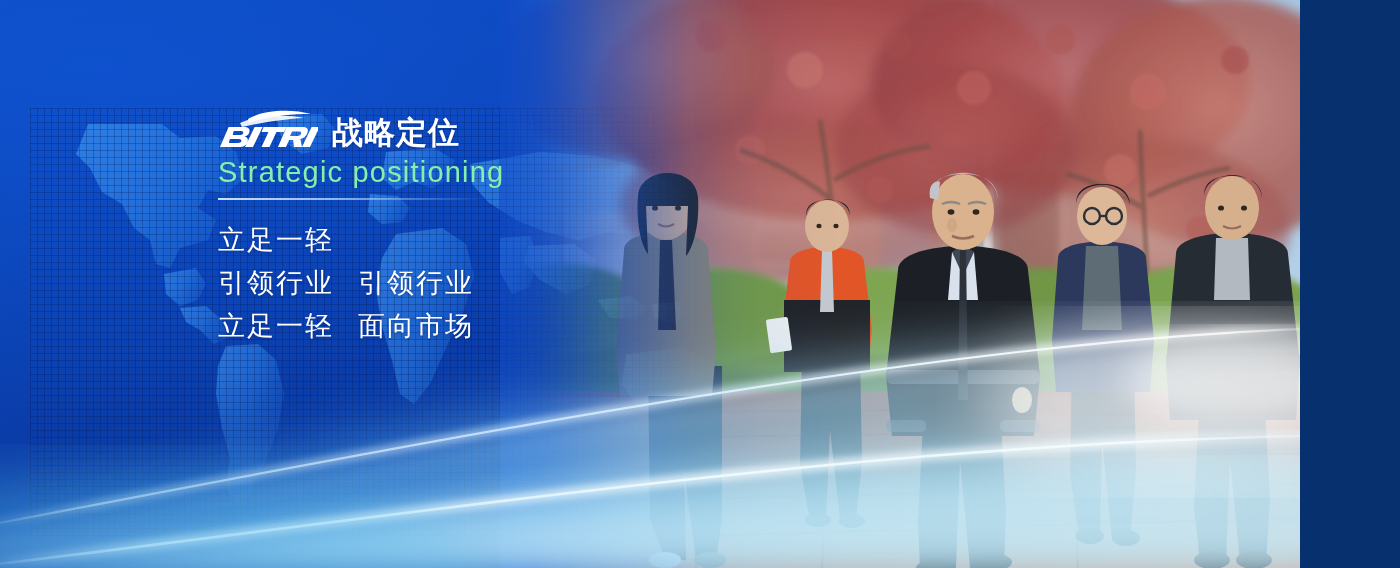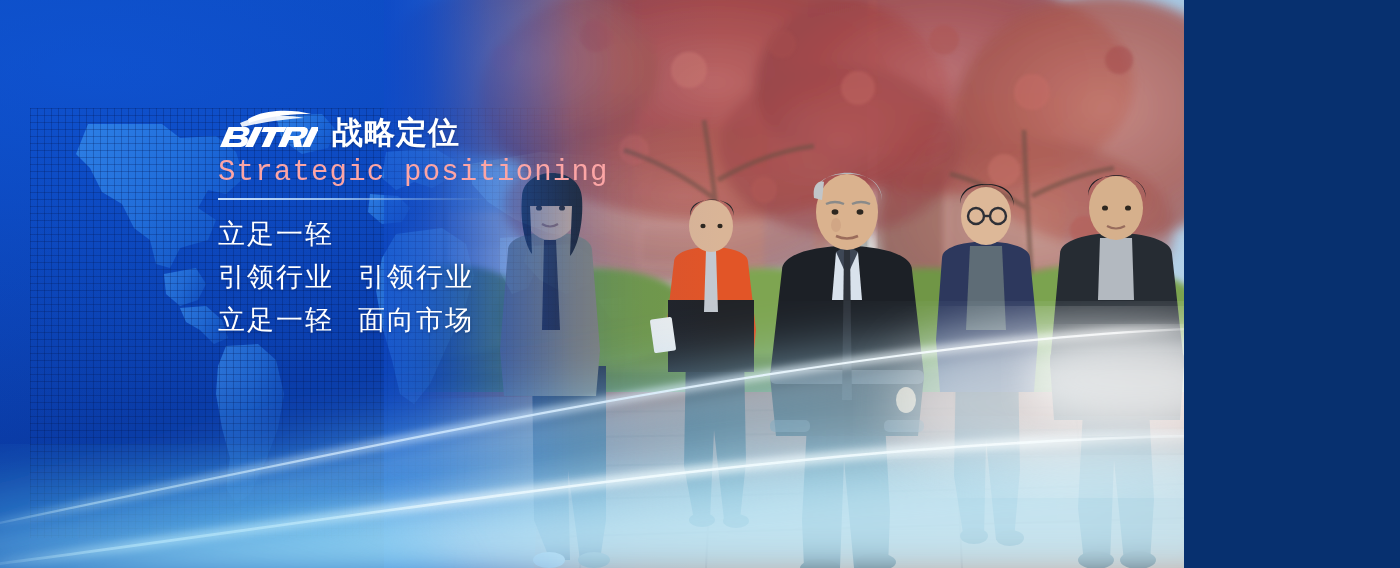--- a/index.html
+++ b/index.html
@@ -1,21 +1,21 @@
 <!DOCTYPE html>
 <html><head>
 <meta charset="utf-8">
 <title>BITRI Strategic Positioning Banner</title>
 <style>
   html,body{margin:0;padding:0;background:#07306f;}
   *{box-sizing:border-box;}
 
   .banner{
     position:relative;
-    width:1184px;height:568px;
+    width:1300px;height:568px;
     overflow:hidden;
     font-family:"Liberation Sans","DejaVu Sans",sans-serif;
     background:#0d46b8;
   }
 
   
   .bg-base{
     position:absolute;inset:0;
     background:
       radial-gradient(120% 90% at 8% 12%, #0f4ecb 0%, #0c43b6 38%, #0a3ba6 70%, #0a3699 100%);
@@ -92,35 +92,35 @@
     font-weight:bold;
     letter-spacing:1px;
     line-height:1;
     padding-bottom:2px;
     text-shadow:0 1px 3px rgba(3,30,90,.45);
     font-family:"DejaVu Sans","Liberation Sans",sans-serif;
   }
 
   .subtitle{
     margin-top:7px;
-    color:#fca5a5;
+    color:#86efac;
     font-size:29px;
     font-weight:400;
     letter-spacing:1.2px;
     line-height:1.1;
-    font-family:Liberation Mono, monospace;
+    font-family:Liberation Sans, sans-serif;
   }
 
   .rule{
     margin-top:9px;
     width:270px;height:2px;
     background:linear-gradient(to right, rgba(215,235,255,.95) 0%, rgba(190,225,255,.75) 42%, rgba(160,205,250,0) 100%);
   }
 
-  .slogans{margin-top:12px;}
+  .slogans{margin-top:18px;}
   .slogan-line{
     display:flex;
     align-items:baseline;
     color:#ffffff;
     font-size:27px;
     line-height:43px;
     letter-spacing:2px;
     font-weight:400;
     white-space:nowrap;
     font-family:"DejaVu Sans","Liberation Sans",sans-serif;

